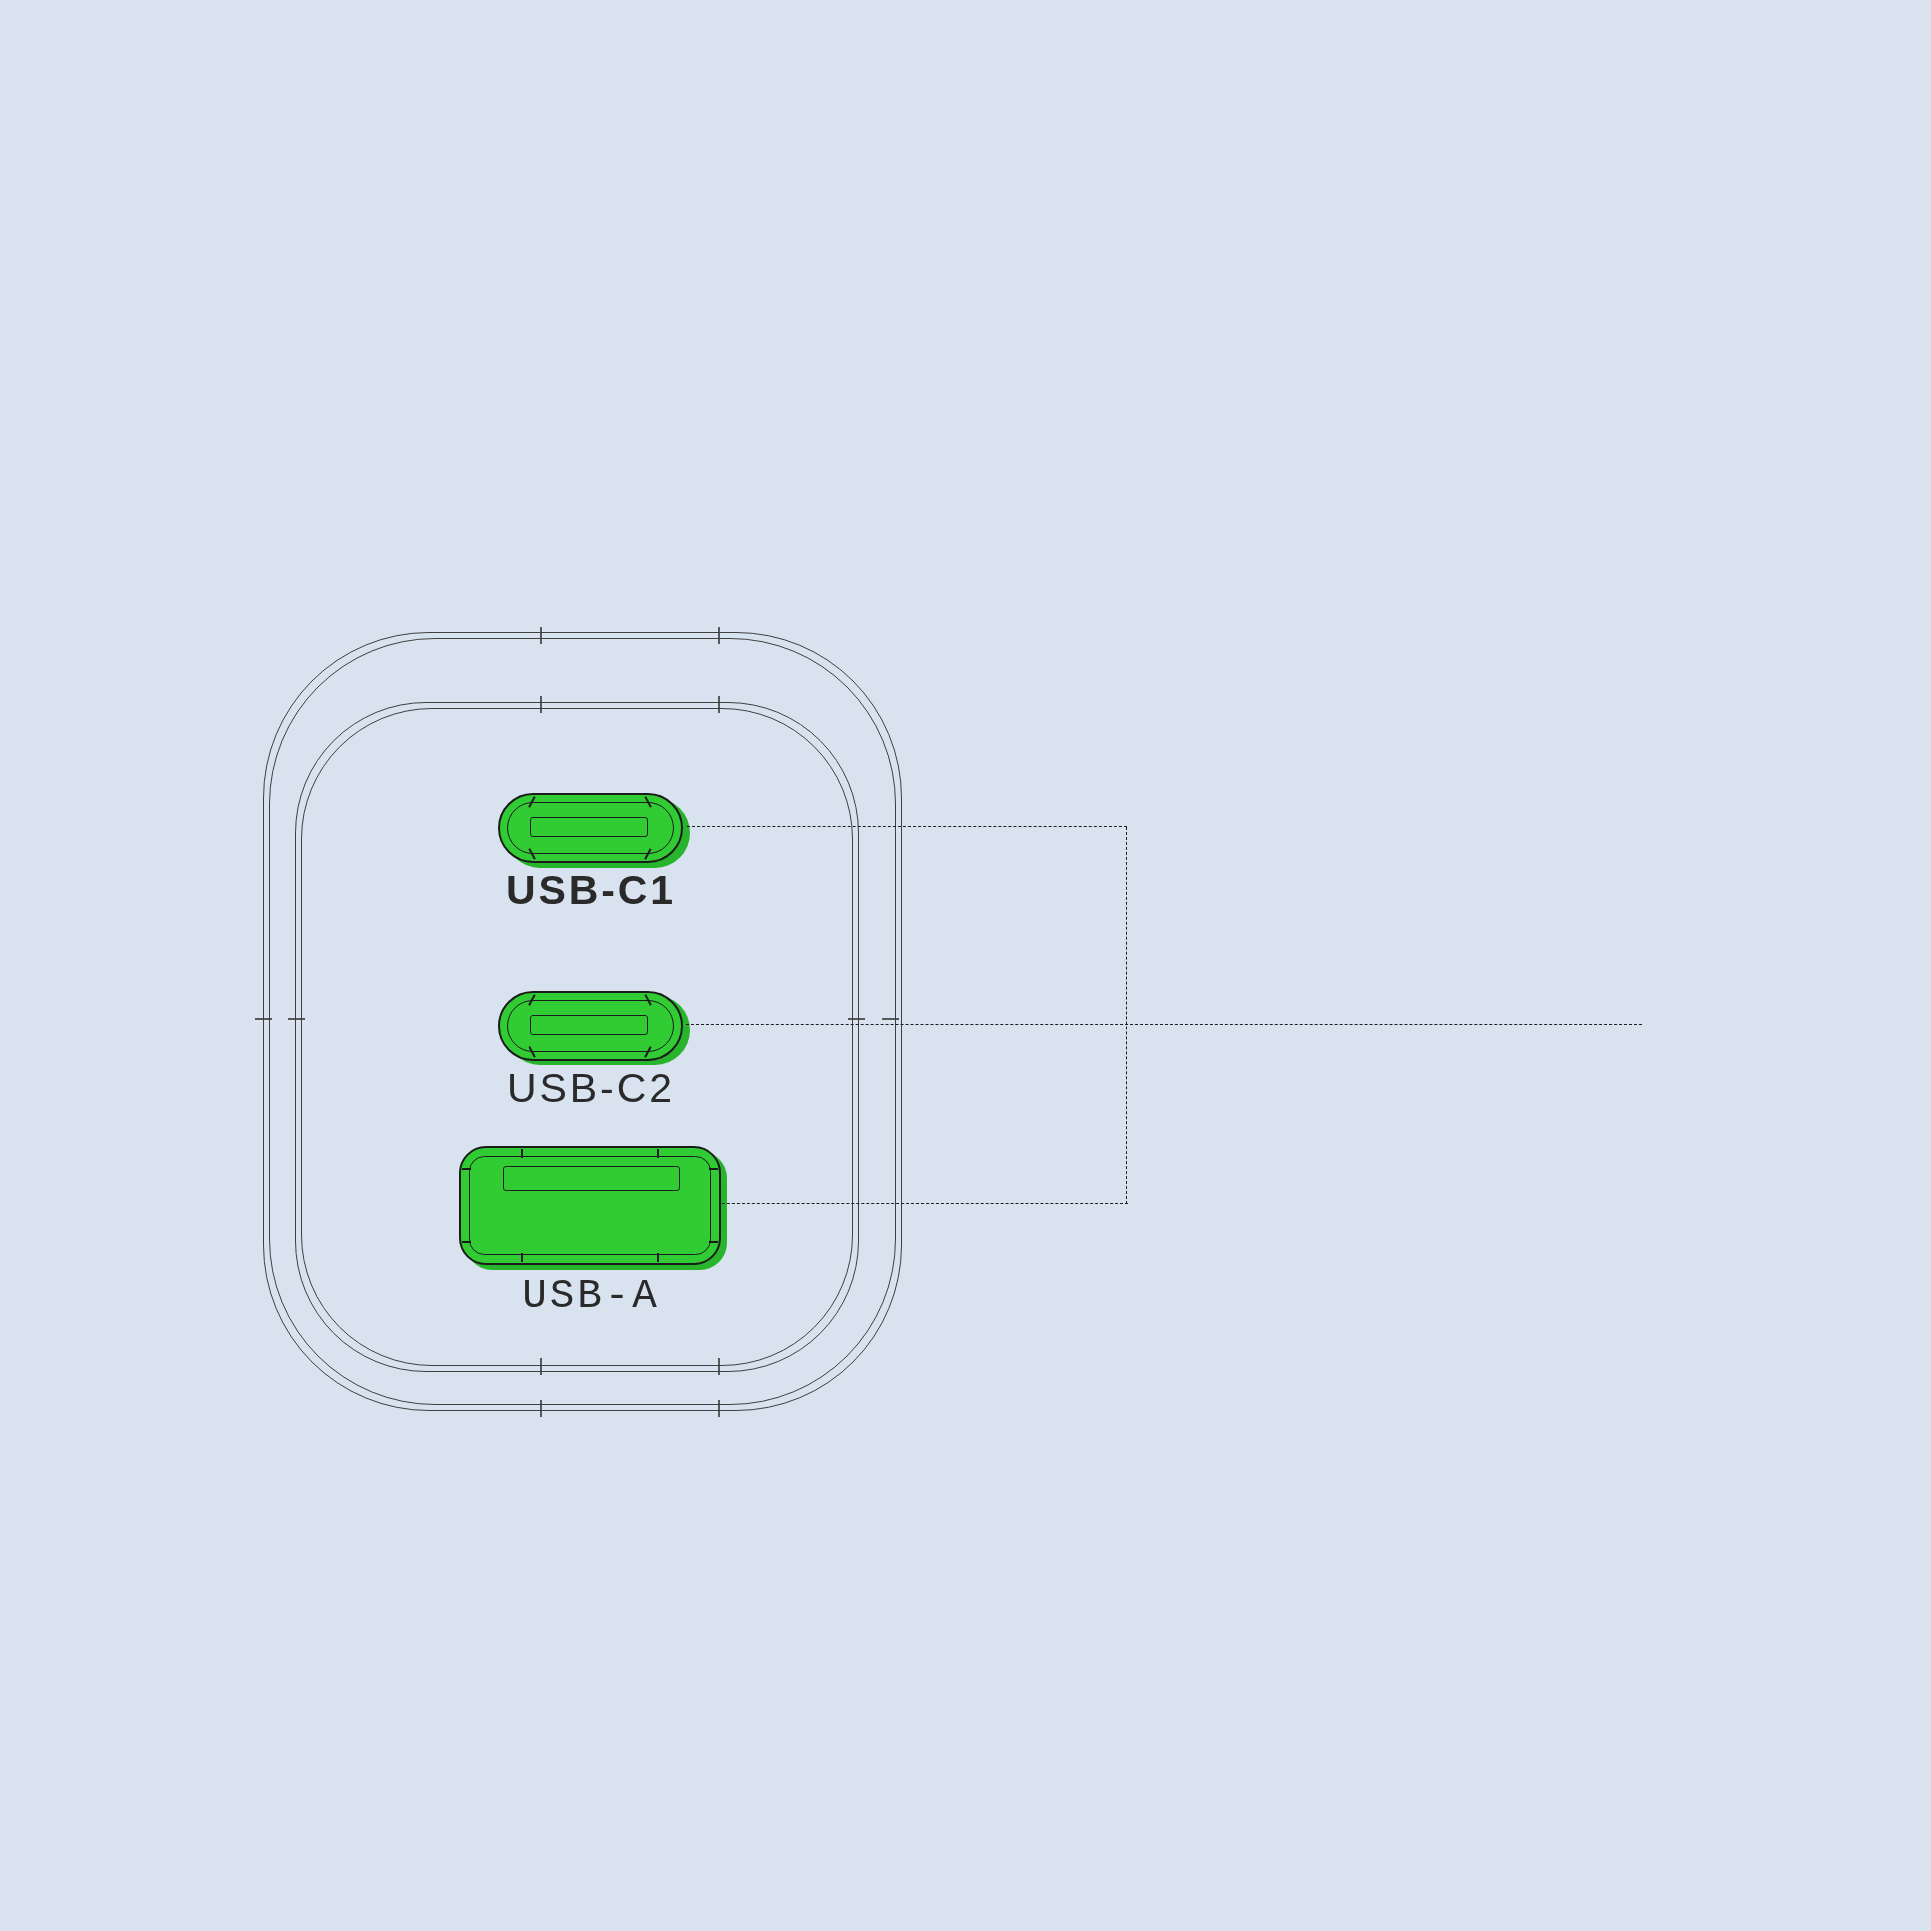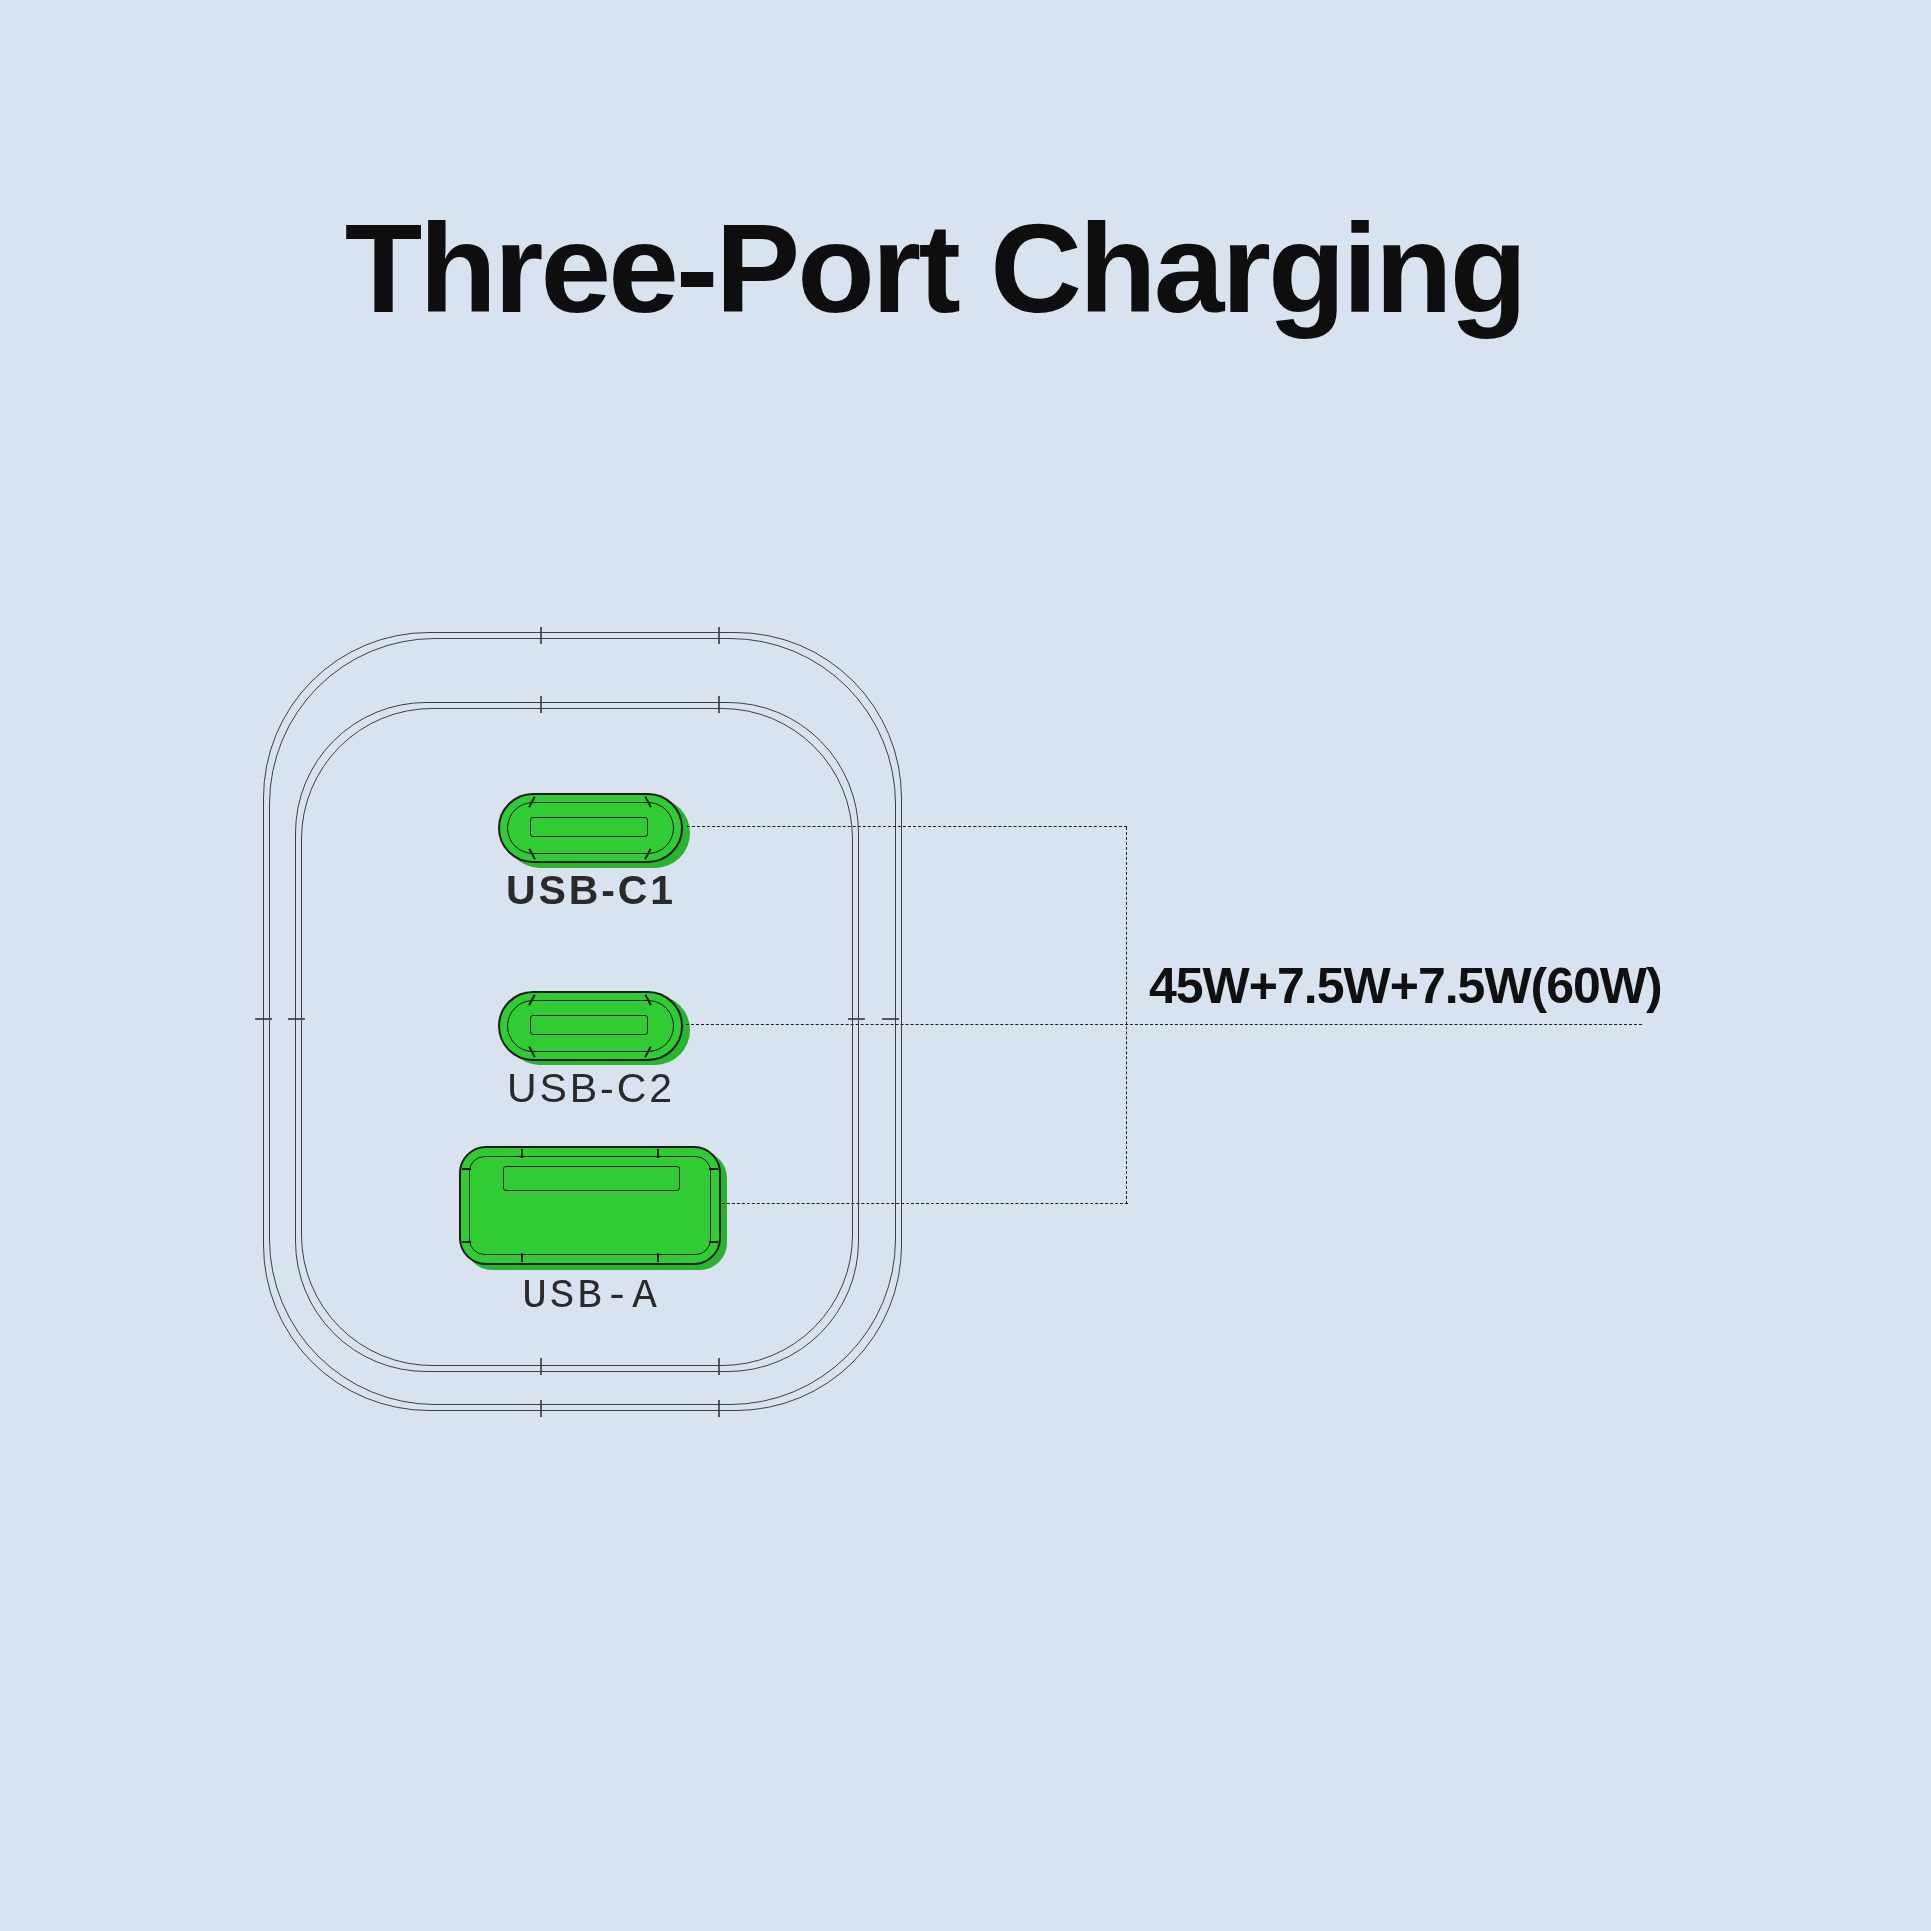--- a/index.html
+++ b/index.html
@@ -50,21 +50,20 @@
 
   
   .watt{position:absolute;left:1149px;top:961px;font-size:50px;font-weight:bold;
         letter-spacing:-1px;color:var(--watt-c);line-height:1;white-space:nowrap;}
 </style>
 </head>
 <body>
 
 <div class="canvas">
 
-  <div class="title">Three-Port Charging</div>
 
   <div class="line-box shell">
     <div class="in"></div>
   </div>
 
   <div class="line-box face">
     <div class="in"></div>
   </div>
 
   <div class="tick v" style="left:540px;top:627px;"></div>
@@ -115,16 +114,15 @@
     <div class="ctick" style="left:1px;bottom:20px;width:8.7px;height:1.9px;"></div>
     <div class="ctick" style="right:1px;bottom:20px;width:8.7px;height:1.9px;"></div>
   </div>
   <div class="plabel" style="top:1276px;font-family:Liberation Mono, monospace;">USB-A</div>
 
   <div class="dash-h" style="left:687px;top:826px;width:440px;"></div>
   <div class="dash-h" style="left:686px;top:1024px;width:956px;"></div>
   <div class="dash-h" style="left:722px;top:1203px;width:406px;"></div>
   <div class="dash-v" style="left:1126px;top:827px;height:377px;"></div>
 
-  <div class="watt">45W+7.5W+7.5W(60W)</div>
 
 </div>
 
 
 </body></html>

